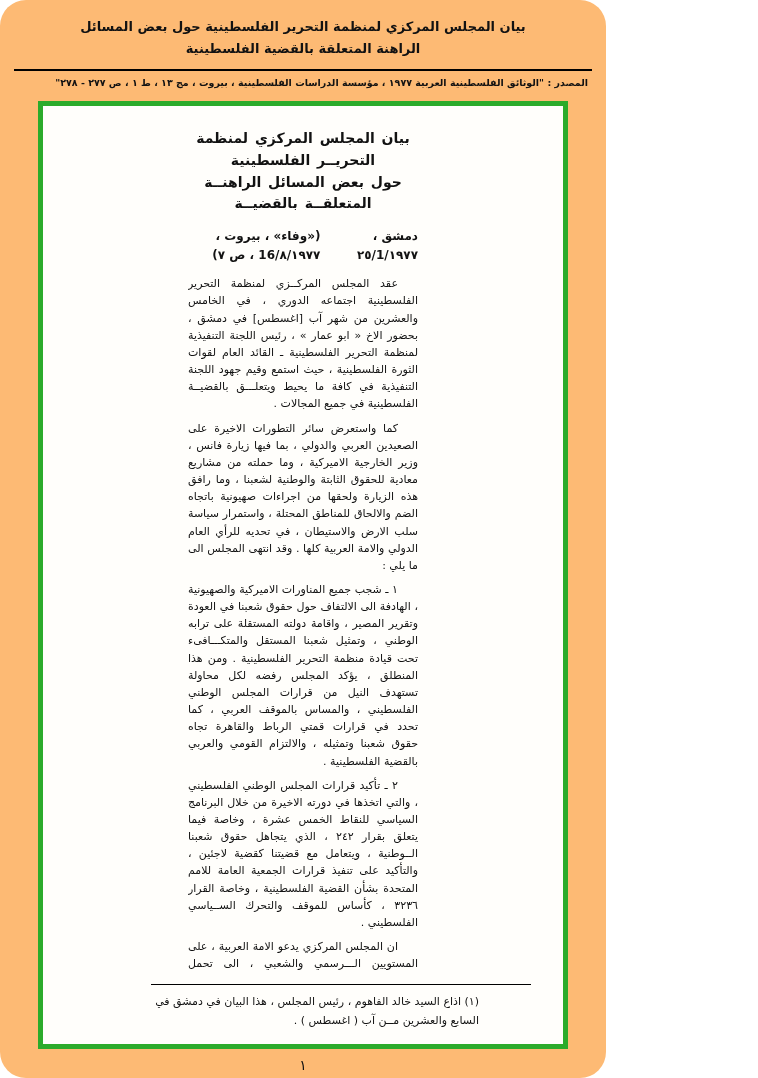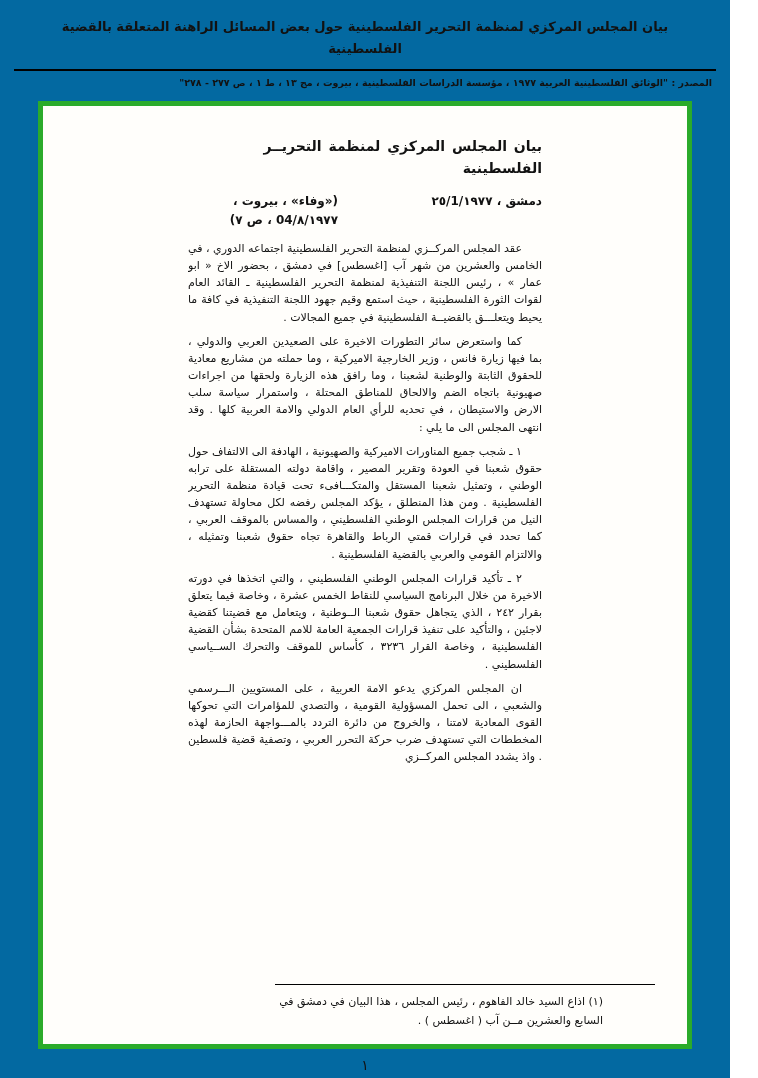--- a/index.html
+++ b/index.html
@@ -7,23 +7,24 @@
     padding: 0;
     background: #ffffff;
     width: 758px;
     height: 1078px;
     overflow: hidden;
     font-family: "DejaVu Sans", sans-serif;
     color: #121212;
   }
   .page {
     position: relative;
-    width: 730px;
+    width: 606px;
     height: 1078px;
-    background: #0369a1;
+    background: #fdba74;
+    border-radius: 26px;
   }
   .top-title {
     direction: rtl;
     text-align: center;
     font-weight: bold;
     font-size: 13px;
     line-height: 1.7;
     padding: 16px 56px 2px 56px;
   }
   .top-rule {
@@ -44,25 +45,25 @@
     margin: 13px 38px 0 38px;
     height: 948px;
     border: 5px solid #2bab2b;
     padding: 22px 50px 12px 50px;
     direction: rtl;
     display: flex;
     flex-direction: column;
     background: #fffefb;
   }
   .doc-heading {
-    margin: 8px 95px 0 95px;
+    margin: 0 95px 0 95px;
     font-weight: bold;
     font-size: 14px;
     line-height: 1.55;
-    text-align: right;
+    text-align: center;
     word-spacing: 2px;
   }
   .dateline {
     margin: 12px 95px 10px 95px;
     display: flex;
     justify-content: space-between;
     align-items: flex-start;
     font-weight: bold;
     font-size: 12px;
     line-height: 1.6;
@@ -110,25 +111,26 @@
   <div class="top-title">بيان المجلس المركزي لمنظمة التحرير الفلسطينية حول بعض المسائل الراهنة المتعلقة بالقضية الفلسطينية</div>
 
   <hr class="top-rule">
 
   <div class="source-line">المصدر :  "الوثائق الفلسطينية العربية ١٩٧٧ ، مؤسسة الدراسات الفلسطينية ، بيروت ، مج ١٣ ، ط ١ ، ص ٢٧٧ - ٢٧٨"</div>
 
   <div class="frame">
 
     <div class="doc-heading">
       <div>بيان المجلس المركزي لمنظمة التحريــر الفلسطينية</div>
+      <div>حول بعض المسائل الراهنــة المتعلقــة بالقضيــة</div>
     </div>
 
     <div class="dateline">
       <span>دمشق ، ٢٥/1/١٩٧٧</span>
-      <span class="date-ref">(«وفاء» ، بيروت ، 04/٨/١٩٧٧ ، ص ٧)</span>
+      <span class="date-ref">(«وفاء» ، بيروت ، 16/٨/١٩٧٧ ، ص ٧)</span>
     </div>
 
     <div class="body-area">
       <p>عقد المجلس المركــزي لمنظمة التحرير الفلسطينية اجتماعه الدوري ، في الخامس والعشرين من شهر آب [اغسطس] في دمشق ، بحضور الاخ « ابو عمار » ، رئيس اللجنة التنفيذية لمنظمة التحرير الفلسطينية ـ القائد العام لقوات الثورة الفلسطينية ، حيث استمع وقيم جهود اللجنة التنفيذية في كافة ما يحيط ويتعلـــق بالقضيــة الفلسطينية في جميع المجالات .</p>
       <p>كما واستعرض سائر التطورات الاخيرة على الصعيدين العربي والدولي ، بما فيها زيارة فانس ، وزير الخارجية الاميركية ، وما حملته من مشاريع معادية للحقوق الثابتة والوطنية لشعبنا ، وما رافق هذه الزيارة ولحقها من اجراءات صهيونية باتجاه الضم والالحاق للمناطق المحتلة ، واستمرار سياسة سلب الارض والاستيطان ، في تحديه للرأي العام الدولي والامة العربية كلها . وقد انتهى المجلس الى ما يلي :</p>
       <p>١ ـ شجب جميع المناورات الاميركية والصهيونية ، الهادفة الى الالتفاف حول حقوق شعبنا في العودة وتقرير المصير ، واقامة دولته المستقلة على ترابه الوطني ، وتمثيل شعبنا المستقل والمتكـــافىء تحت قيادة منظمة التحرير الفلسطينية . ومن هذا المنطلق ، يؤكد المجلس رفضه لكل محاولة تستهدف النيل من قرارات المجلس الوطني الفلسطيني ، والمساس بالموقف العربي ، كما تحدد في قرارات قمتي الرباط والقاهرة تجاه حقوق شعبنا وتمثيله ، والالتزام القومي والعربي بالقضية الفلسطينية .</p>
       <p>٢ ـ تأكيد قرارات المجلس الوطني الفلسطيني ، والتي اتخذها في دورته الاخيرة من خلال البرنامج السياسي للنقاط الخمس عشرة ، وخاصة فيما يتعلق بقرار ٢٤٢ ، الذي يتجاهل حقوق شعبنا الــوطنية ، ويتعامل مع قضيتنا كقضية لاجئين ، والتأكيد على تنفيذ قرارات الجمعية العامة للامم المتحدة بشأن القضية الفلسطينية ، وخاصة القرار ٣٢٣٦ ، كأساس للموقف والتحرك الســياسي الفلسطيني .</p>
       <p>ان المجلس المركزي يدعو الامة العربية ، على المستويين الـــرسمي والشعبي ، الى تحمل المسؤولية القومية ، والتصدي للمؤامرات التي تحوكها القوى المعادية لامتنا ، والخروج من دائرة التردد بالمـــواجهة الحازمة لهذه المخططات التي تستهدف ضرب حركة التحرر العربي ، وتصفية قضية فلسطين . واذ يشدد المجلس المركــزي</p>
     </div>
 

